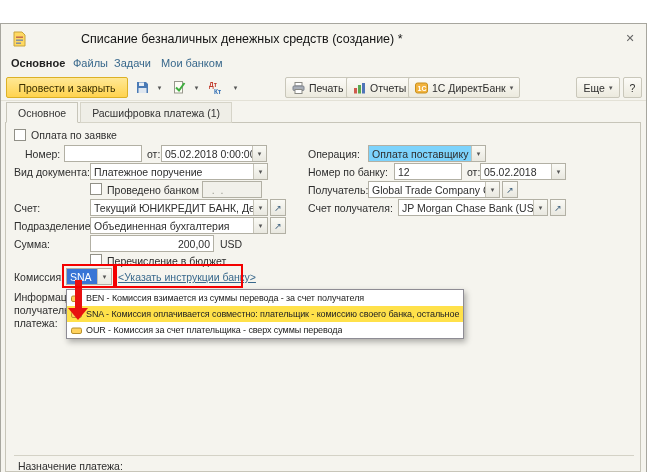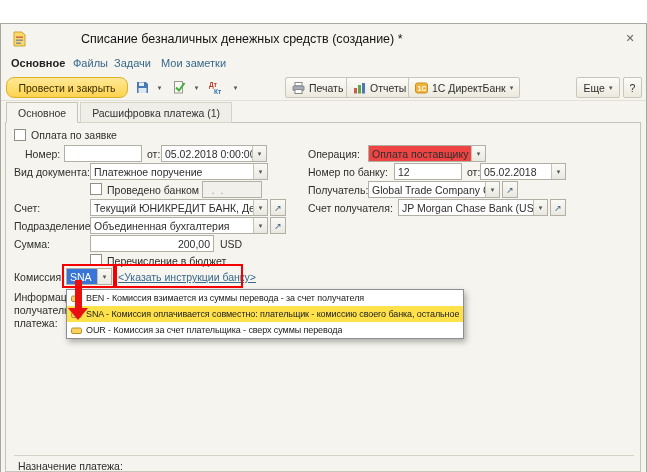--- a/index.html
+++ b/index.html
@@ -16,41 +16,41 @@
   .navtabs { position:absolute; left:0; top:30px; width:100%; height:20px; }
   .navtab { position:absolute; top:3px; font-size:11px; cursor:pointer; white-space:nowrap; }
   .navtab.active { color:#222; font-weight:bold; }
   .lnk { color:#38688c; cursor:pointer; }
   .under { text-decoration:underline; }
 
   
   .toolbar { position:absolute; left:0; top:50px; width:100%; height:27px; border-bottom:1px solid #e3e1d6; }
   .btn { position:absolute; top:3px; height:21px; display:inline-flex; align-items:center; gap:4px; padding:0 6px; font-size:10.5px; font-family:inherit; background:transparent; border:none; cursor:pointer; color:#2e2e2e; white-space:nowrap; }
   .btn.framed { background:linear-gradient(#fcfbf7,#eceade); border:1px solid #c9c7ba; border-radius:2px; }
-  .btn.primary { background:linear-gradient(#ffe895,#ffd34f); border:1px solid #dcb126; border-radius:8px; color:#3a2f00; }
+  .btn.primary { background:linear-gradient(#ffe895,#ffd34f); border:1px solid #dcb126; border-radius:2px; color:#3a2f00; }
   .ibtn { position:absolute; top:3px; width:21px; height:21px; border:none; background:transparent; padding:0; display:inline-flex; align-items:center; justify-content:center; cursor:pointer; }
   .cbtn { position:absolute; top:3px; width:13px; height:21px; border:none; background:transparent; font-size:7px; color:#555; padding:0; cursor:pointer; font-family:inherit; }
   .caret { font-size:7px; color:#555; }
 
   
   .formtabs { position:absolute; left:5px; top:78px; height:21px; display:flex; z-index:3; }
   .ftab { height:21px; padding:4px 11px 0; font-size:10.5px; color:#333; cursor:pointer; margin-right:2px; background:#efeee7; border:1px solid #d6d4c8; white-space:nowrap; }
   .ftab.active { background:#f5f4ee; border:1px solid #c7c5b9; border-bottom:1px solid #f5f4ee; }
 
   
   .panel { position:absolute; left:4px; top:98px; width:636px; height:350px; background:#f5f4ee; border:1px solid #c7c5b9; }
 
   .lbl { position:absolute; font-size:10.5px; color:#2e2e2e; white-space:nowrap; }
   .lbl.wrap { white-space:normal; line-height:13px; }
   .cb { position:absolute; width:12px; height:12px; background:#fff; border:1px solid #919087; cursor:pointer; }
 
   .field { position:absolute; height:17px; background:#fff; border:1px solid #b2b0a4; display:flex; align-items:stretch; cursor:text; }
   .field .txt { flex:1; padding:2px 3px 0; font-size:10.5px; white-space:pre; overflow:hidden; }
   .field .fbtn { width:14px; border-left:1px solid #c5c3b7; background:linear-gradient(#fafaf5,#e9e8e0); font-size:7px; color:#555; display:flex; align-items:center; justify-content:center; cursor:pointer; }
-  .field.req { background:#ef4444; }
+  .field.req { background:#7dd3fc; }
   .field.disabled { background:#f1f0ea; }
   .txt.muted { color:#9a998f; }
   .txt.right { text-align:right; }
   .txt.sel { background:#3875d6; color:#fff; }
   .obtn { position:absolute; width:16px; height:17px; border:1px solid #b2b0a4; background:linear-gradient(#fafaf5,#e9e8e0); font-size:9px; color:#41637f; padding:0; cursor:pointer; font-family:inherit; }
 
   
   .anno { position:absolute; border:2px solid #f40000; z-index:8; pointer-events:none; }
   .arrow-shaft { position:absolute; background:#e81010; z-index:7; }
   .arrow-head { position:absolute; width:0; height:0; border-left:10px solid transparent; border-right:10px solid transparent; border-top:12px solid #e81010; z-index:7; }
@@ -80,21 +80,21 @@
         </svg>
     </span>
     <span class="title">Списание безналичных денежных средств (создание) *</span>
     <button class="closebtn">✕</button>
   </div>
 
   <div class="navtabs">
     <span class="navtab active" style="left:10px">Основное</span>
     <span class="navtab lnk" style="left:72px">Файлы</span>
     <span class="navtab lnk" style="left:113px">Задачи</span>
-    <span class="navtab lnk" style="left:160px">Мои заметки</span>
+    <span class="navtab lnk" style="left:160px">Мои банком</span>
   </div>
 
   <div class="toolbar">
     <button class="btn primary" style="left:5px;width:122px;justify-content:center">Провести и закрыть</button>
 
     <button class="ibtn" style="left:131px">
       <svg width="13" height="13" viewBox="0 0 13 13">
           <path d="M1 1h9l2 2v9H1z" fill="#4a7ab5"></path>
           <rect x="3" y="1.5" width="5" height="3.5" fill="#e8eef5"></rect>
           <rect x="2.5" y="7" width="8" height="5" fill="#dfe7f0"></rect>

